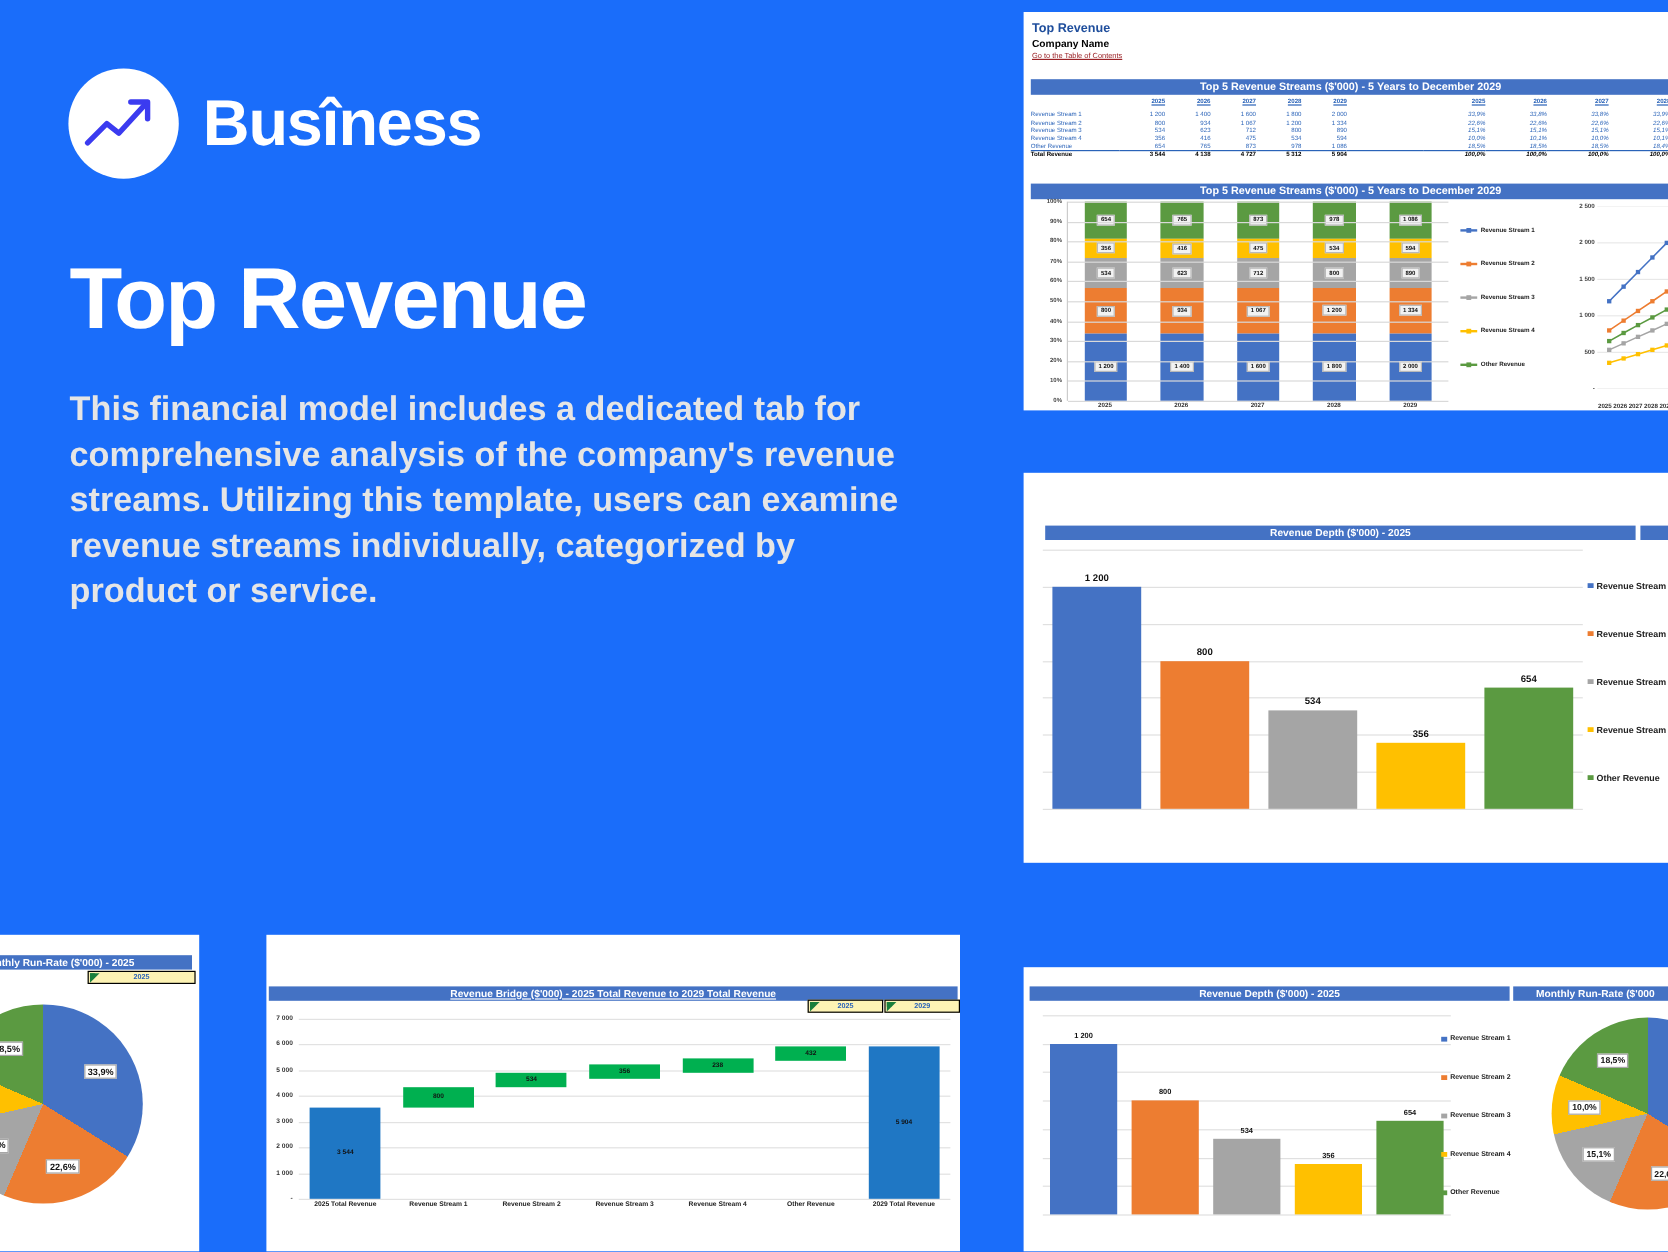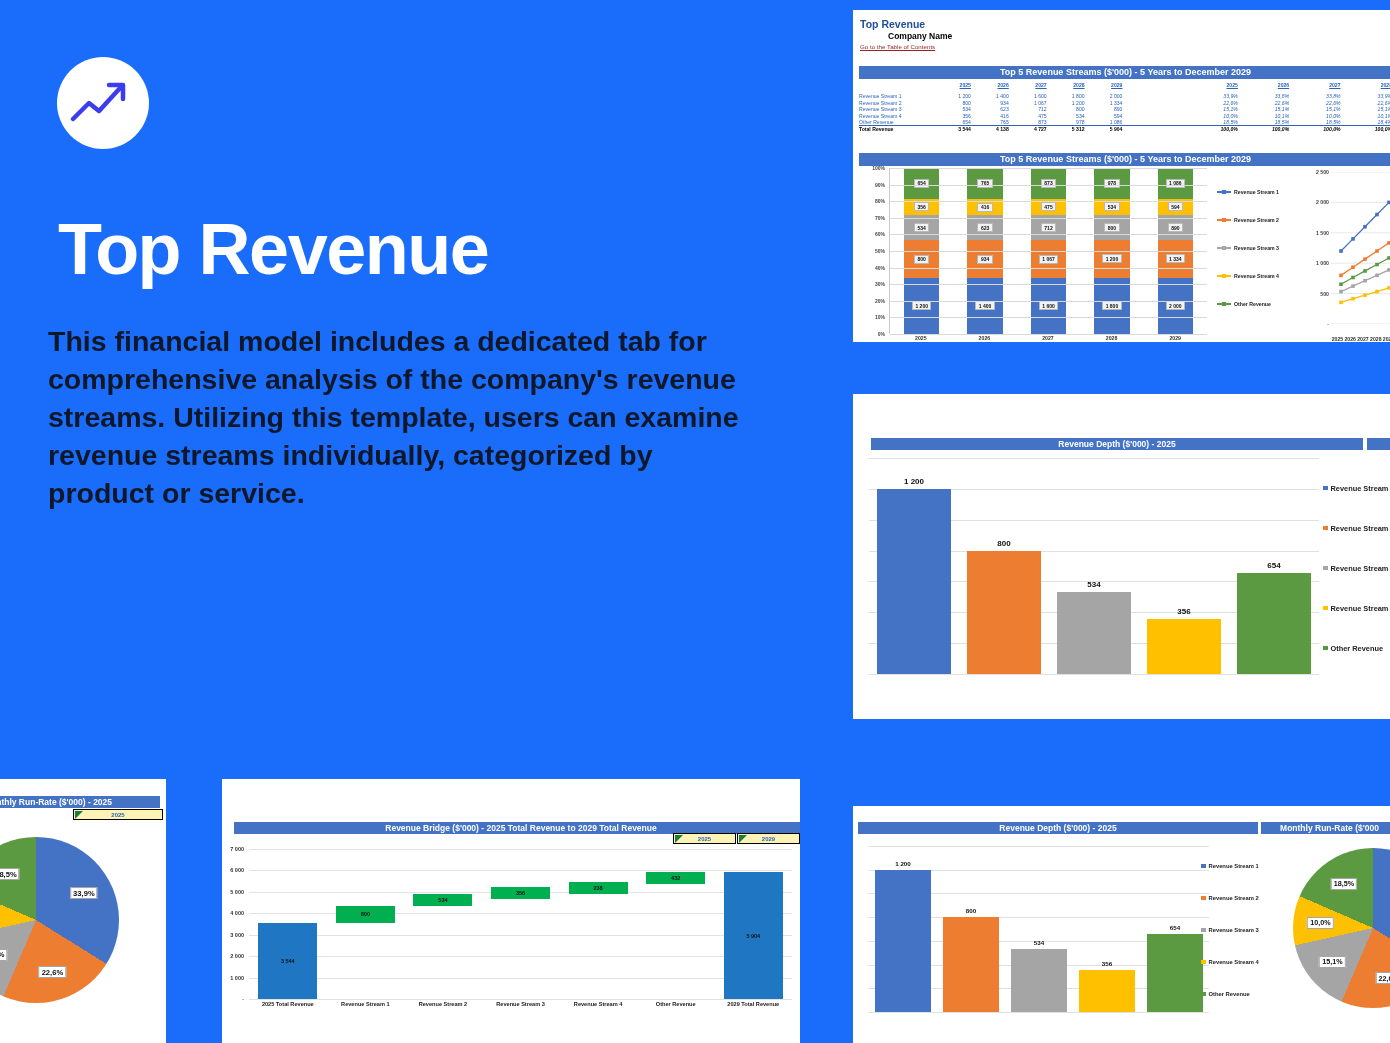--- a/index.html
+++ b/index.html
@@ -24,30 +24,30 @@
   }
   .brand-line2 {
     color: #fff; font-size: 42px; line-height: 48px; letter-spacing: 11px;
     font-weight: 300; margin-top: 2px;
   }
   .page-title {
     position: absolute; left: 58px; top: 208px;
     color: #fff; font-size: 72px; font-weight: bold; letter-spacing: -1.5px;
   }
   .page-desc {
-    position: absolute; left: 48px; top: 322px; width: 700px;
-    color: #0f172a; font-size: 28.5px; line-height: 38px; font-weight: bold;
+    position: absolute; left: 58px; top: 322px; width: 700px;
+    color: #e5e5e5; font-size: 28.5px; line-height: 38px; font-weight: bold;
   }
 
   
   .panel { position: absolute; background: #fff; overflow: hidden; }
 
   
   .xl-title   { color: #1f4e9c; font-weight: bold; font-size: 10.5px; }
-  .xl-sub     { color: #000; font-weight: bold; font-size: 8.5px; margin-left: 28px; }
+  .xl-sub     { color: #000; font-weight: bold; font-size: 8.5px; }
   .xl-link    { color: #9b2226; font-size: 6.2px; text-decoration: underline; }
   .band {
     background: #4472c4; color: #fff; font-weight: bold;
     font-size: 8.5px; text-align: center; line-height: 12px; height: 12px;
   }
   .band.lg { font-size: 9px; height: 13px; line-height: 13px; }
 
   
   table.rev { border-collapse: collapse; font-size: 5.1px; color: #2a63b8; width: 100%; }
   table.rev td { padding: 0 0 0.4px 0; white-space: nowrap; }
@@ -139,20 +139,21 @@
 <div class="stage">
 
   <div class="brand">
     <div class="brand-mark">
       <svg width="68" height="68" viewBox="0 0 68 68">
         <polyline points="4,50 20,34 30,42 52,18" fill="none" stroke="#3b3bf0" stroke-width="4.5" stroke-linejoin="round" stroke-linecap="round"></polyline>
         <polyline points="40,16 54,16 54,30" fill="none" stroke="#3b3bf0" stroke-width="4.5" stroke-linejoin="round" stroke-linecap="round"></polyline>
       </svg>
     </div>
     <div class="brand-text">
+      <div class="brand-line1">Busîness</div>
     </div>
   </div>
 
   <div class="page-title">Top Revenue</div>
   <div class="page-desc">This financial model includes a dedicated tab for comprehensive analysis of the company's revenue streams. Utilizing this template, users can examine revenue streams individually, categorized by product or service.</div>
 
   <div class="panel" id="panel-sheet" style="left:853px; top:10px; width:545px; height:332px;">
     <div style="position:absolute;left:7px;top:8px;" class="xl-title">Top Revenue</div>
     <div style="position:absolute;left:7px;top:21px;" class="xl-sub">Company Name</div>
     <a href="#" style="position:absolute;left:7px;top:33px;" class="xl-link">Go to the Table of Contents</a>
@@ -543,21 +544,21 @@
     <div class="ycombo" style="position:absolute;left:145px;top:30px;width:90px;">2025</div>
     <div class="pie" id="pieLeft" style="position: absolute; left: 25px; top: 58px; width: 166px; height: 166px; background: conic-gradient(rgb(68, 114, 196) 0deg, rgb(68, 114, 196) 121.92deg, rgb(237, 125, 49) 121.92deg, rgb(237, 125, 49) 203.2deg, rgb(165, 165, 165) 203.2deg, rgb(165, 165, 165) 257.5deg, rgb(255, 192, 0) 257.5deg, rgb(255, 192, 0) 293.47deg, rgb(91, 154, 65) 293.47deg, rgb(91, 154, 65) 360deg);">
         <div class="pie-lab" style="left: 78.851%; top: 33.9807%; font-size: 7.6px;">33,9%</div>
         <div class="pie-lab" style="left: 59.8917%; top: 81.4826%; font-size: 7.6px;">22,6%</div>
         <div class="pie-lab" style="left: 24.5916%; top: 71.0573%; font-size: 7.6px;">15,1%</div>
         <div class="pie-lab" style="left: 31.8983%; top: 22.4078%; font-size: 7.6px;">18,5%</div>
       </div>
   </div>
 
   <div class="panel" id="panel-bridge" style="left:222px; top:779px; width:578px; height:264px;">
-    <div class="band" style="position:absolute;left:12px;top:43px;width:574px;">Revenue Bridge ($'000) - 2025 Total Revenue to 2029 Total Revenue</div>
+    <div class="band" style="position:absolute;left:2px;top:43px;width:574px;text-decoration:underline;">Revenue Bridge ($'000) - 2025 Total Revenue to 2029 Total Revenue</div>
     <div class="ycombo" style="position:absolute;left:451px;top:54px;width:63px;">2025</div>
     <div class="ycombo" style="position:absolute;left:515px;top:54px;width:63px;">2029</div>
 
     <div class="wf-wrap" style="position:absolute;left:0px;top:60px;width:578px;height:175px;">
       <div class="wf-y" id="wfY">
           <div style="top: 160px; left: 0px; width: 22px;">-</div>
           <div style="top: 138.571px; left: 0px; width: 22px;">1 000</div>
           <div style="top: 117.143px; left: 0px; width: 22px;">2 000</div>
           <div style="top: 95.7143px; left: 0px; width: 22px;">3 000</div>
           <div style="top: 74.2857px; left: 0px; width: 22px;">4 000</div>

